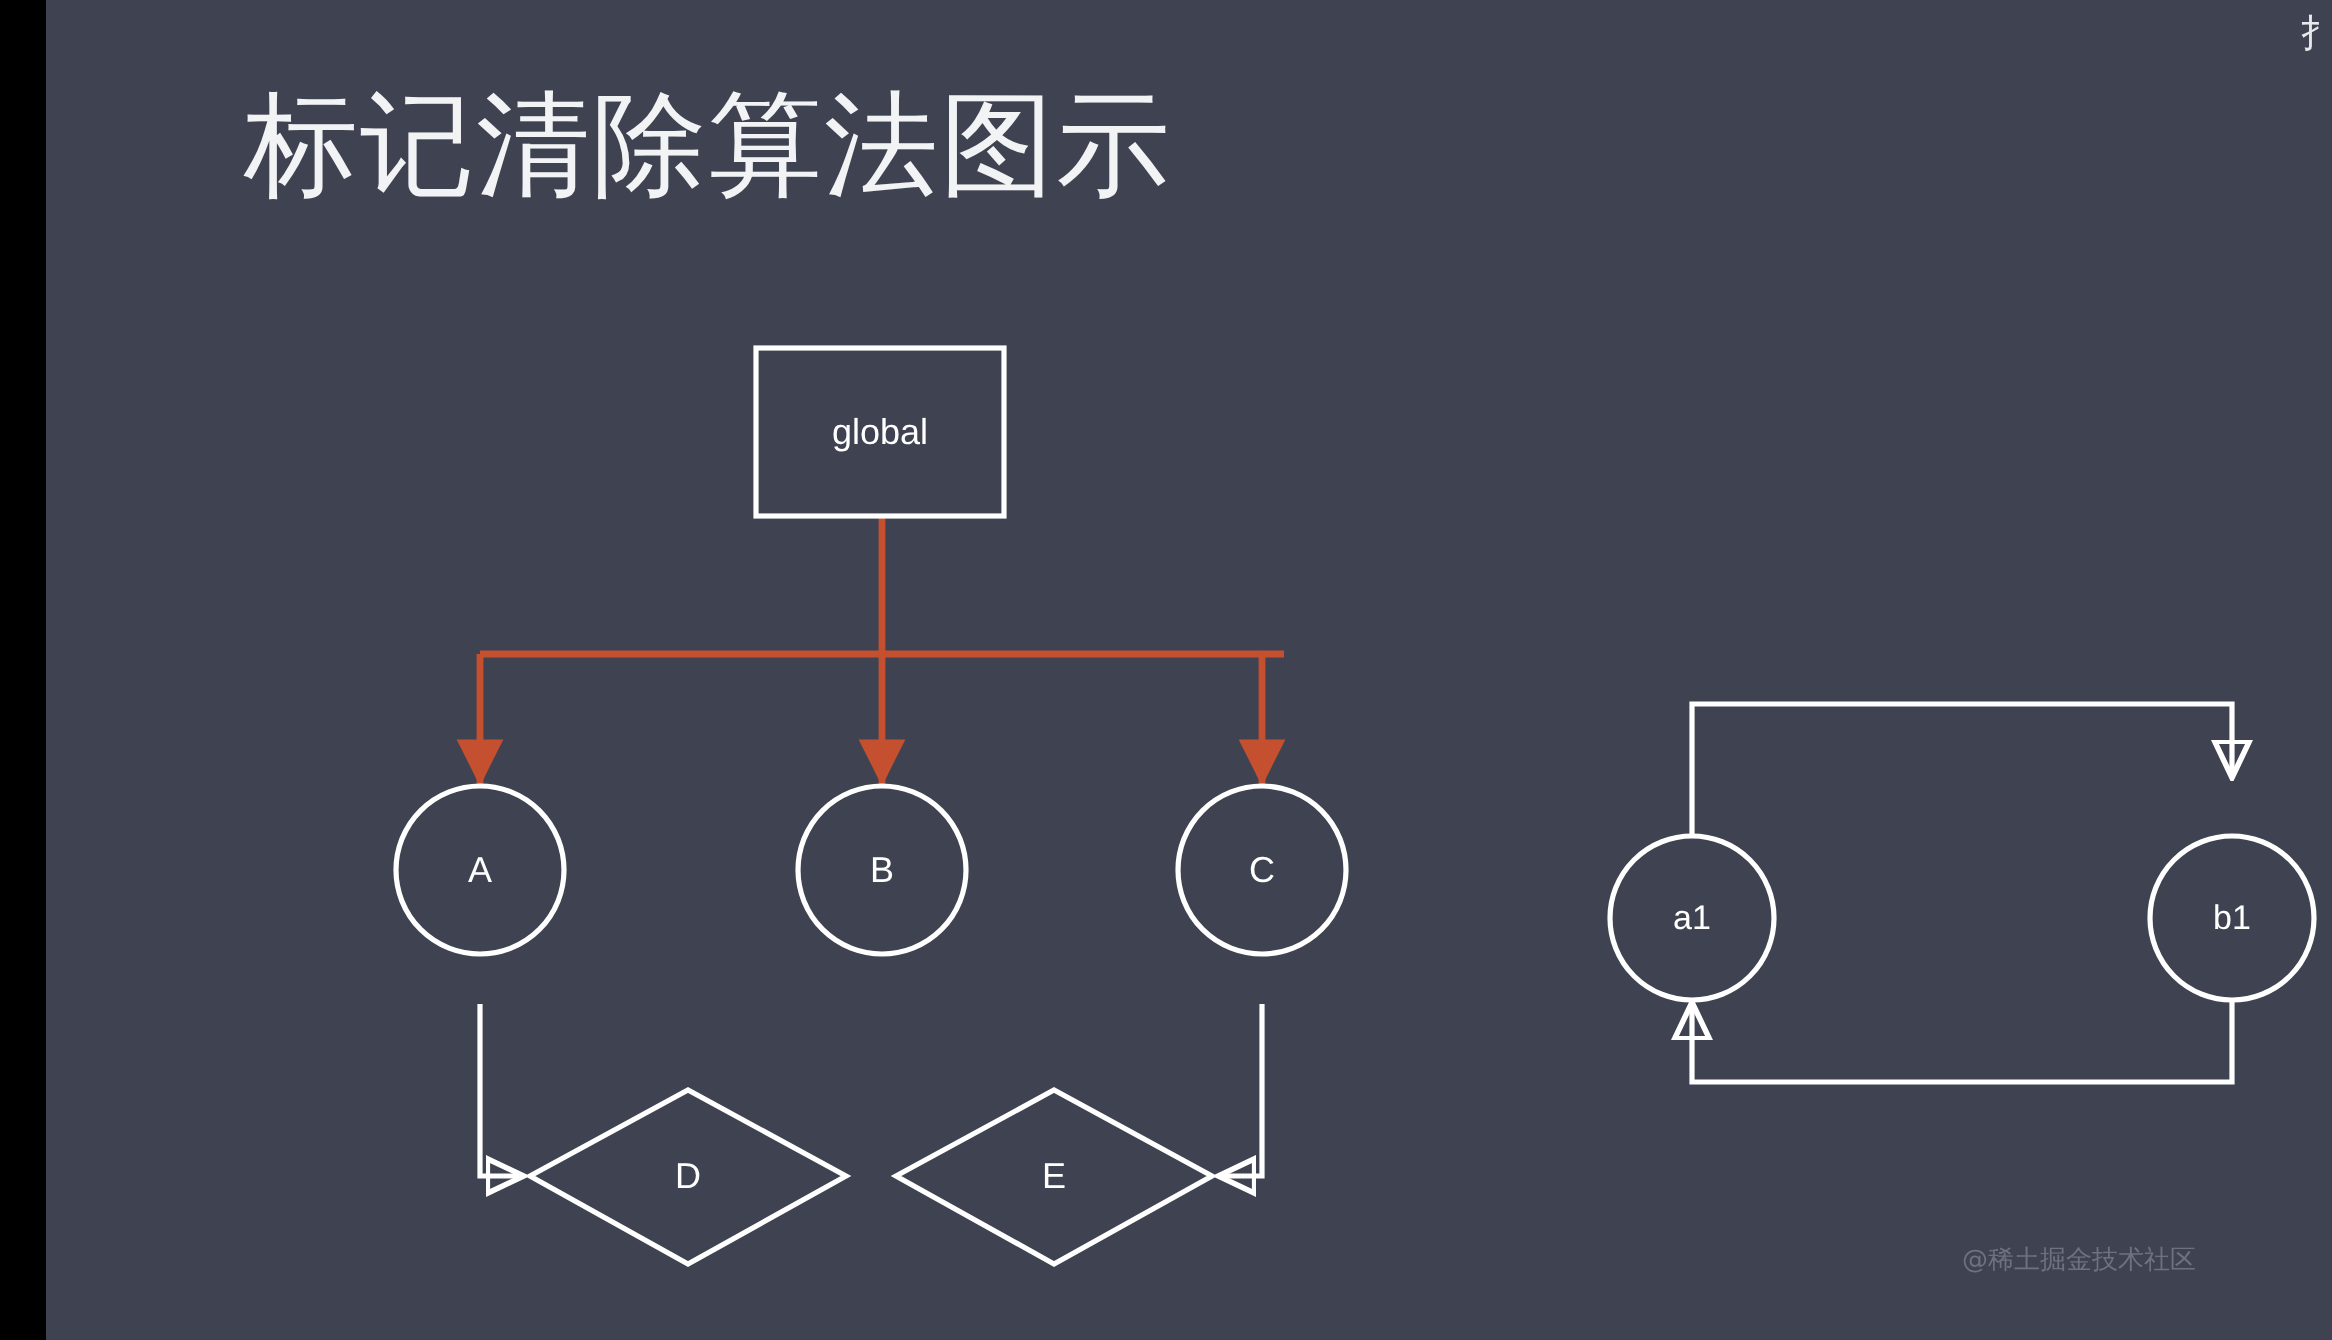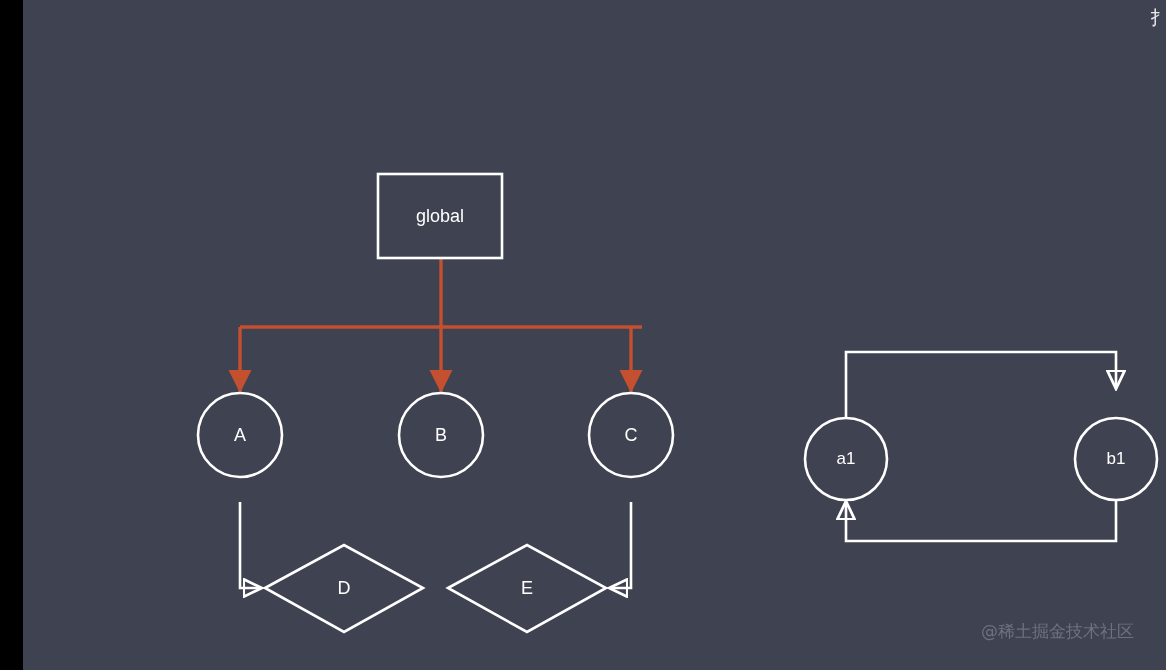--- a/index.html
+++ b/index.html
@@ -50,21 +50,21 @@
     line-height: 23px;
     color: #e8e9ec;
     overflow: hidden;
     white-space: nowrap;
     font-family: "DejaVu Sans", "Liberation Sans", sans-serif;
   }
   #watermark {
     position: absolute;
     left: 958px;
     top: 620px;
-    font-size: 17px;
+    font-size: 13px;
     line-height: 22px;
     color: #6d7180;
     white-space: nowrap;
     font-family: "DejaVu Sans", "Liberation Sans", sans-serif;
   }
   #diagram-svg {
     position: absolute;
     left: 0;
     top: 0;
     width: 1143px;
@@ -81,20 +81,21 @@
     font-size: 17px;
   }
 </style>
 </head>
 <body>
 
 <div id="slide">
 
   <div id="canvas">
 
+    <div id="slide-title">标记清除算法图示</div>
 
     <div id="corner-mark">扌</div>
 
     <svg id="diagram-svg" viewBox="0 0 1143 670">
       <defs>
         <marker id="arrow-red" viewBox="0 0 12 12" refX="10.5" refY="6" markerWidth="7.5" markerHeight="7.5" orient="auto-start-reverse">
           <path d="M 0 0.5 L 11 6 L 0 11.5 z" fill="#c4502f"></path>
         </marker>
         <marker id="arrow-white" viewBox="0 0 12 12" refX="10.5" refY="6" markerWidth="8" markerHeight="8" orient="auto-start-reverse">
           <path d="M 0.5 1 L 11 6 L 0.5 11 z" fill="none" stroke="#ffffff" stroke-width="1.6" stroke-linejoin="miter"></path>

